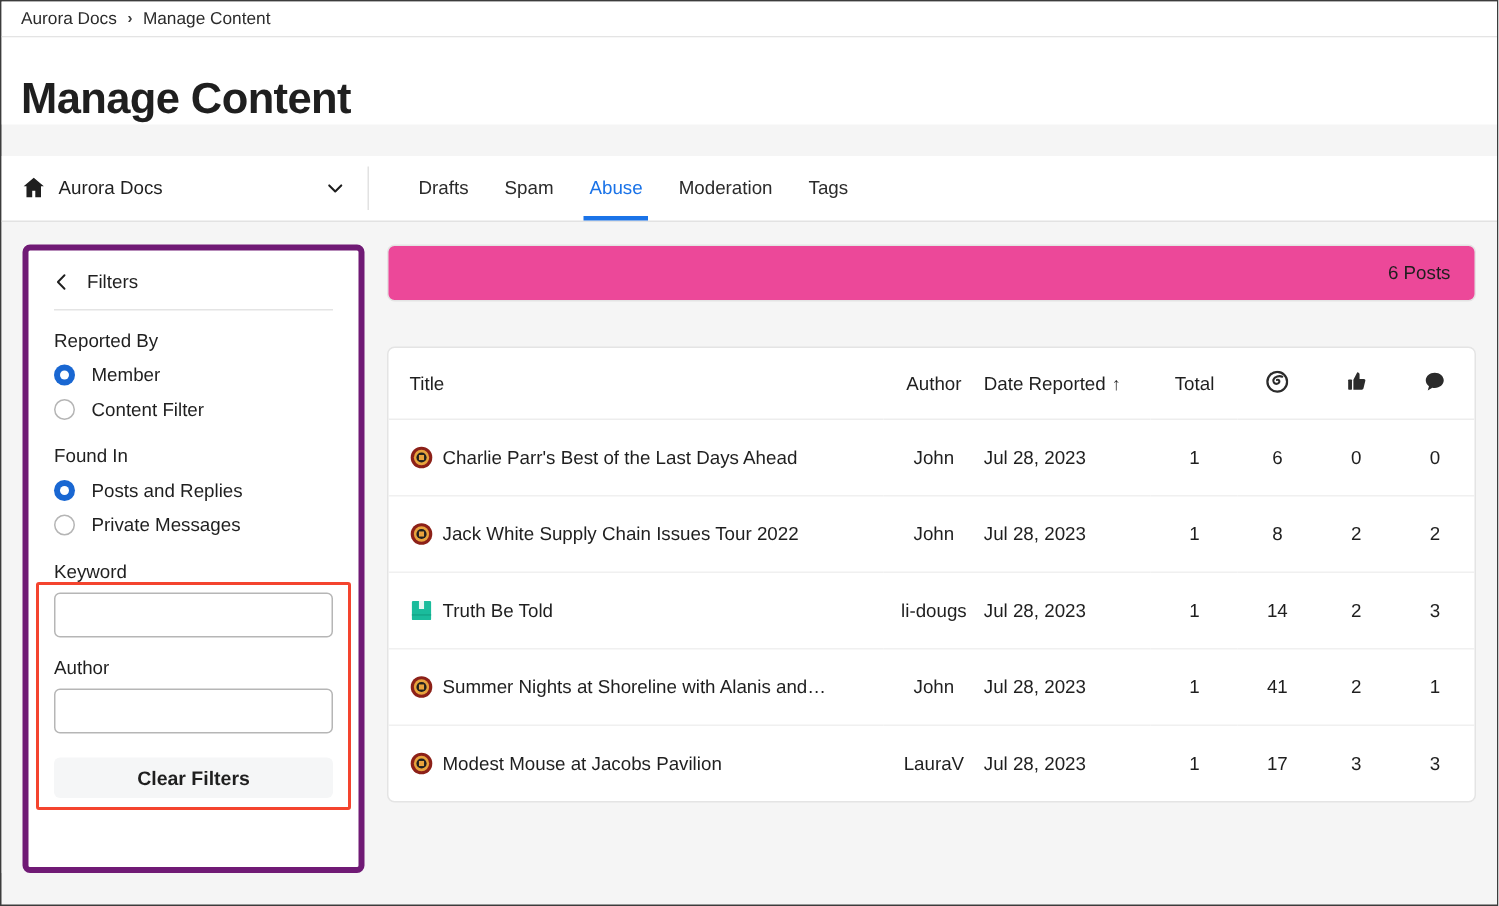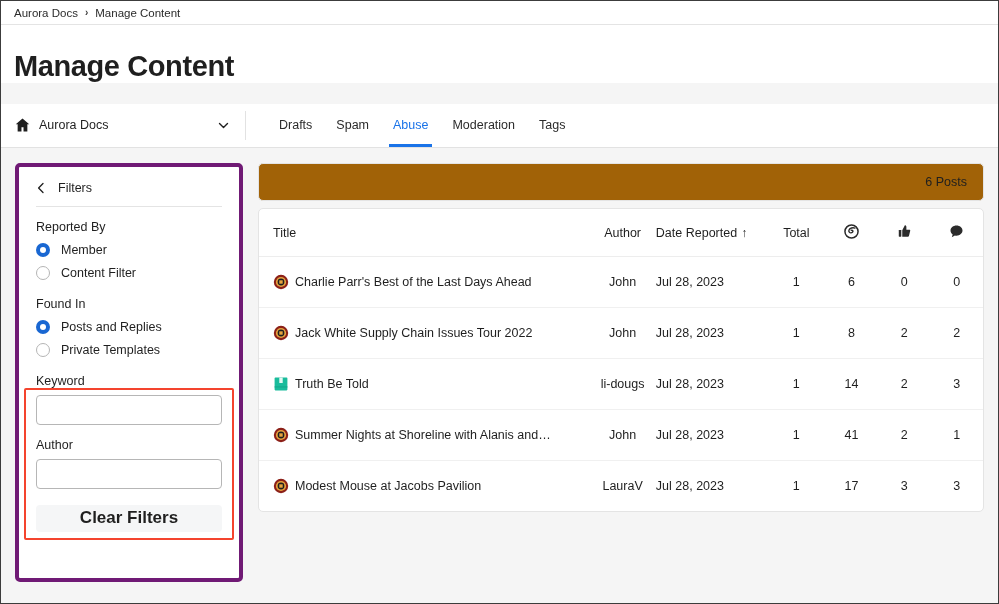--- a/index.html
+++ b/index.html
@@ -210,46 +210,46 @@
     pointer-events: none;
   }
 
   .clear-btn {
     width: 100%;
     height: 27px;
     margin-top: 16px;
     background: #f5f6f7;
     border: none;
     border-radius: 4px;
-    font-size: 17px;
+    font-size: 13px;
     font-weight: bold;
     color: #1f1f1f;
     font-family: "Liberation Sans", sans-serif;
     cursor: pointer;
   }
 
   
   .main {
     flex: 1;
     min-width: 0;
   }
   .count-card {
-    background: #a16207;
+    background: #ec4899;
     border: 1px solid #e4e4e4;
     border-radius: 5px;
     height: 38px;
     display: flex;
     align-items: center;
     justify-content: flex-end;
     padding-right: 16px;
   }
   .count-text { font-size: 12.5px; color: #1f1f1f; }
 
   .table-card {
-    margin-top: 7px;
+    margin-top: 30px;
     background: #ffffff;
     border: 1px solid #e4e4e4;
     border-radius: 5px;
     overflow: hidden;
   }
   table.grid {
     width: 100%;
     border-collapse: collapse;
     table-layout: fixed;
   }
@@ -354,21 +354,21 @@
 
       <div class="group-gap"></div>
 
       <div class="group-label">Found In</div>
       <div class="radio-row">
         <span class="radio on"></span>
         <span class="radio-label">Posts and Replies</span>
       </div>
       <div class="radio-row">
         <span class="radio"></span>
-        <span class="radio-label">Private Templates</span>
+        <span class="radio-label">Private Messages</span>
       </div>
 
       <div class="group-gap"></div>
 
       <div class="field-label">Keyword</div>
       <input class="text-input" type="text" placeholder="" style="">
 
       <div class="field-gap"></div>
 
       <div class="field-label">Author</div>

